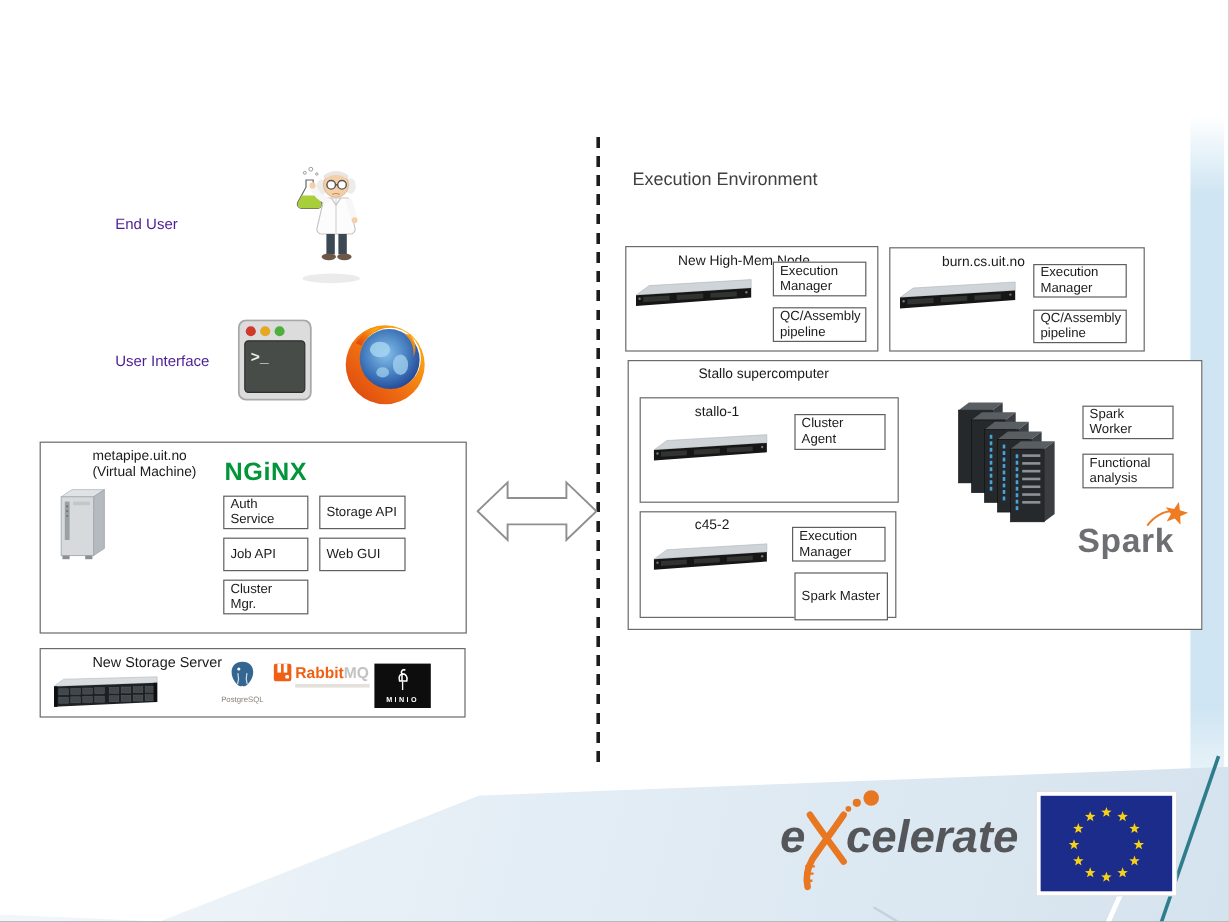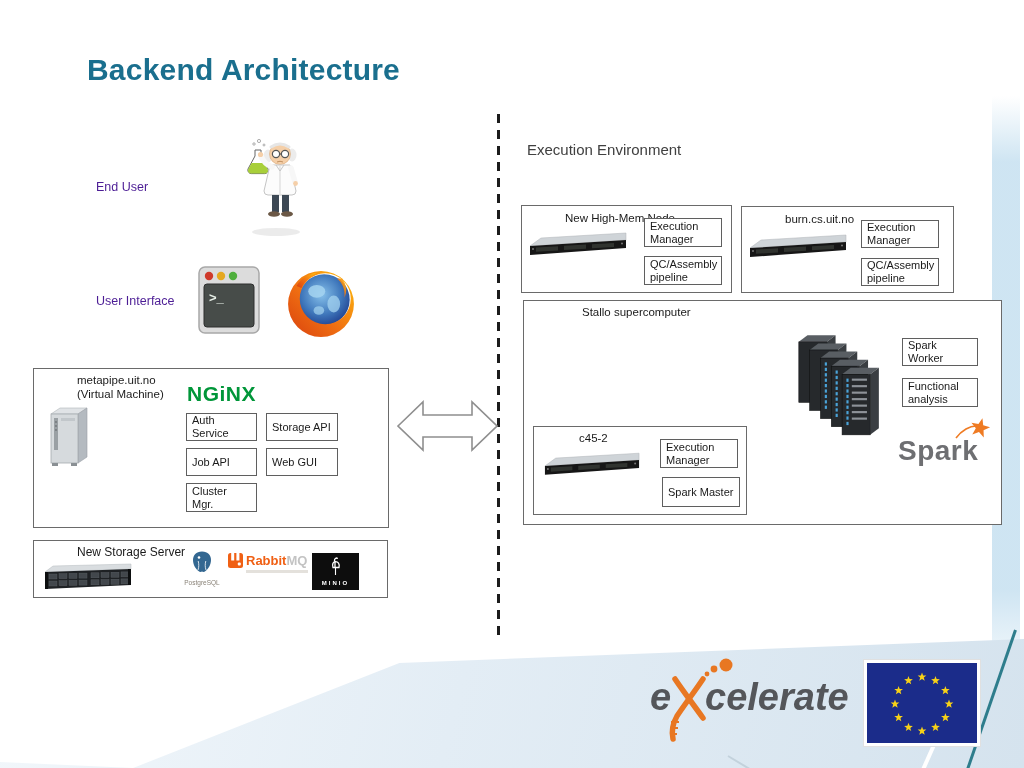--- a/index.html
+++ b/index.html
@@ -42,21 +42,20 @@
 <body>
 
 <div id="slide">
 
   <div class="bg-right-band"></div>
   <div class="bg-bottom"></div>
   <div class="diag diag-teal"></div>
   <div class="diag diag-white1"></div>
   <div class="diag diag-gray1"></div>
 
-  <div class="title" style="color:#1a6f8e">Backend Architecture</div>
 
   <div class="divider"></div>
 
   <div class="lbl" style="left:96px;top:180px;">End User</div>
 
   <svg class="abs" style="left:222px;top:136px;" width="100" height="104" viewBox="0 0 100 104">
     <ellipse cx="54" cy="96" rx="24" ry="4" fill="#e2e2e2" opacity="0.7"></ellipse>
 
     <path d="M33,14 l6,0 l0,6 l7,13 a3.5,3.5 0 0 1 -3.2,4.6 l-13.6,0 a3.5,3.5 0 0 1 -3.2,-4.6 l7,-13 Z" fill="#ffffff" stroke="#666" stroke-width="1"></path>
     <path d="M29.5,27 l13,0 l3.2,6.2 a3,3 0 0 1 -2.9,4.3 l-13.6,0 a3,3 0 0 1 -2.9,-4.3 Z" fill="#a8cf3a"></path>
@@ -240,34 +239,47 @@
       <circle cx="6" cy="20" r="1" fill="#777"></circle>
         <circle cx="95" cy="14.5" r="1" fill="#777"></circle>
     </svg>
     <div class="ibox" style="left:119px;top:13px;width:78px;height:28px;">Execution Manager</div>
     <div class="ibox" style="left:119px;top:51px;width:78px;height:28px;">QC/Assembly pipeline</div>
   </div>
 
   <div class="obox" style="left:523px;top:300px;width:479px;height:225px;border-width:1px;">
     <div class="btitle" style="left:22px;top:5px;">Stallo supercomputer</div>
 
+    <div class="obox" style="left:9px;top:30px;width:216px;height:88px;border-width:1px;">
+      <div class="btitle" style="left:9px;top:6px;">stallo-1</div>
+      <svg class="abs" style="left:8px;top:26px;" width="100" height="30" viewBox="0 0 102 30">
+        <polygon points="3,17 14,9 99,4 99,11" fill="#cfd4d8" stroke="#aeb3b7" stroke-width=".5"></polygon>
+        <polygon points="3,17 99,11 99,19 3,26" fill="#161616"></polygon>
+        <polygon points="9,18.5 31,17.2 31,21.4 9,22.8" fill="#30332f"></polygon>
+        <polygon points="37,16.8 59,15.5 59,19.7 37,21" fill="#30332f"></polygon>
+        <polygon points="65,15.2 87,14 87,18 65,19.2" fill="#30332f"></polygon>
+        <circle cx="6" cy="20" r="1" fill="#777"></circle>
+          <circle cx="95" cy="14.5" r="1" fill="#777"></circle>
+      </svg>
+      <div class="ibox" style="left:128px;top:13px;width:76px;height:30px;">Cluster Agent</div>
+    </div>
 
     <div class="obox" style="left:9px;top:125px;width:214px;height:89px;border-width:1px;">
       <div class="btitle" style="left:9px;top:5px;">c45-2</div>
       <svg class="abs" style="left:8px;top:22px;" width="100" height="30" viewBox="0 0 102 30">
         <polygon points="3,17 14,9 99,4 99,11" fill="#cfd4d8" stroke="#aeb3b7" stroke-width=".5"></polygon>
         <polygon points="3,17 99,11 99,19 3,26" fill="#161616"></polygon>
         <polygon points="9,18.5 31,17.2 31,21.4 9,22.8" fill="#30332f"></polygon>
         <polygon points="37,16.8 59,15.5 59,19.7 37,21" fill="#30332f"></polygon>
         <polygon points="65,15.2 87,14 87,18 65,19.2" fill="#30332f"></polygon>
         <circle cx="6" cy="20" r="1" fill="#777"></circle>
           <circle cx="95" cy="14.5" r="1" fill="#777"></circle>
       </svg>
       <div class="ibox" style="left:126px;top:12px;width:78px;height:29px;">Execution Manager</div>
-      <div class="ibox" style="left:128px;top:50px;width:78px;height:30px;">Spark Master</div>
+      <div class="ibox" style="left:128px;top:50px;width:78px;height:40px;">Spark Master</div>
     </div>
 
     <svg class="abs" style="left:258px;top:30px;" width="118" height="106" viewBox="0 0 78 98">
       <g>
         <g transform="translate(0,0)">
           <polygon points="0,10 8,4 34,4 26,10" fill="#595e63"></polygon>
           <polygon points="26,10 34,4 34,60 26,66" fill="#3a3e42"></polygon>
           <rect x="0" y="10" width="26" height="56" fill="#26292c" stroke="#0e0f10" stroke-width=".5"></rect>
         </g>
         <g transform="translate(10,7.5)">

